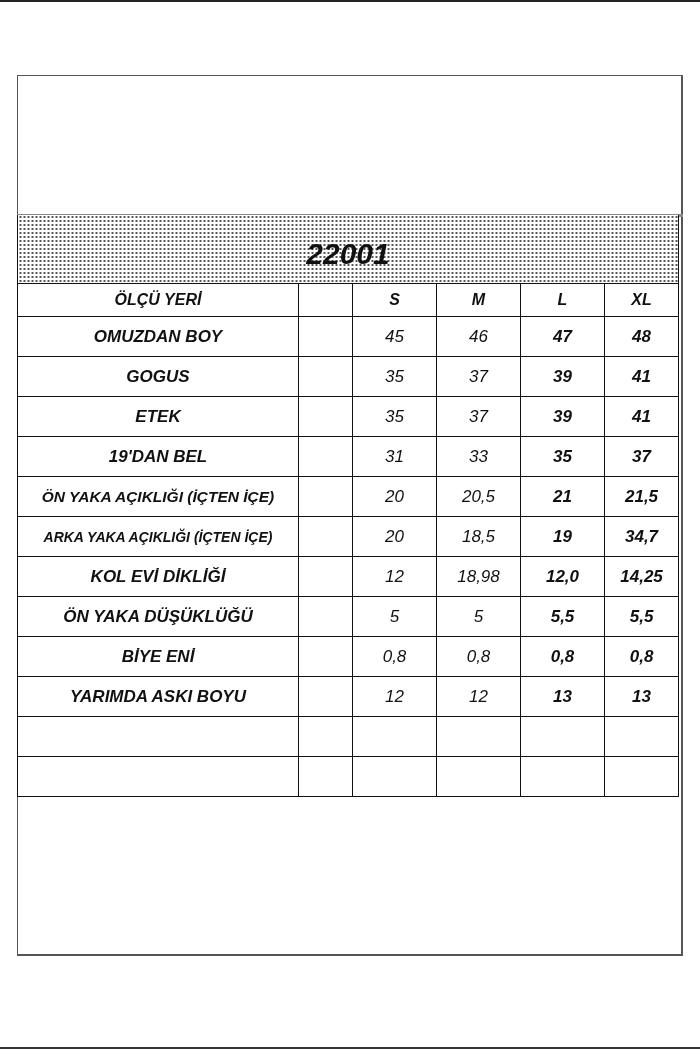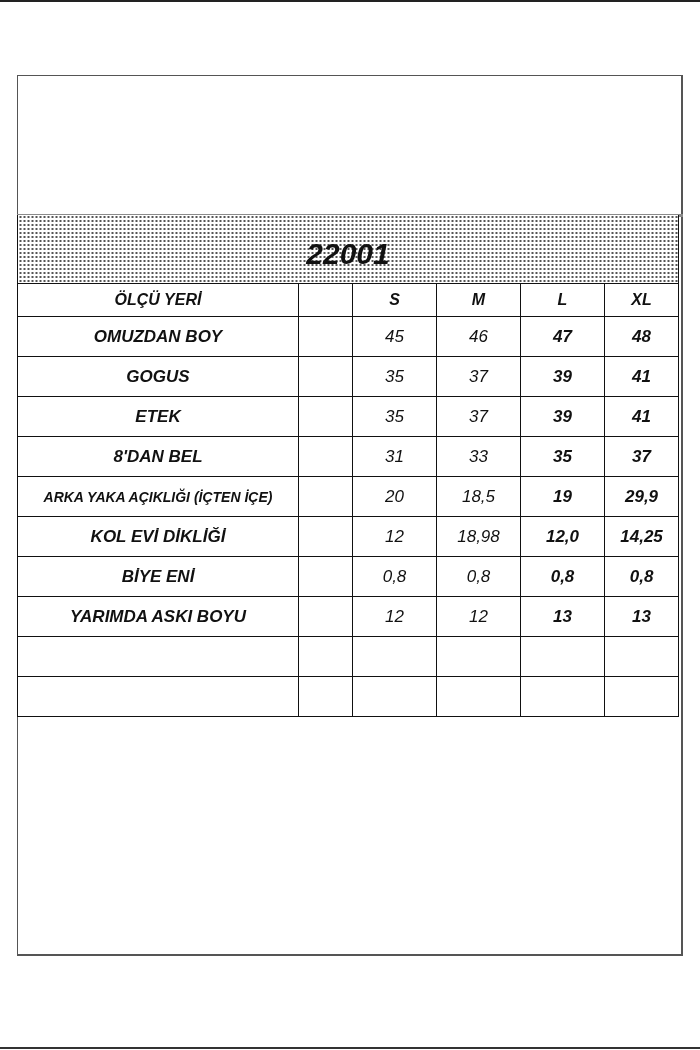--- a/index.html
+++ b/index.html
@@ -93,42 +93,58 @@
     </tr>
     <tr>
       <td class="label">ETEK</td>
       <td></td>
       <td>35</td>
       <td>37</td>
       <td class="bold">39</td>
       <td class="bold">41</td>
     </tr>
     <tr>
-      <td class="label">8'DAN BEL</td>
+      <td class="label">19'DAN BEL</td>
       <td></td>
       <td>31</td>
       <td>33</td>
       <td class="bold">35</td>
       <td class="bold">37</td>
     </tr>
     <tr>
+      <td class="label medium">ÖN YAKA AÇIKLIĞI (İÇTEN İÇE)</td>
+      <td></td>
+      <td>20</td>
+      <td>20,5</td>
+      <td class="bold">21</td>
+      <td class="bold">21,5</td>
+    </tr>
+    <tr>
       <td class="label small">ARKA YAKA AÇIKLIĞI (İÇTEN İÇE)</td>
       <td></td>
       <td>20</td>
       <td>18,5</td>
       <td class="bold">19</td>
-      <td class="bold">29,9</td>
+      <td class="bold">34,7</td>
     </tr>
     <tr>
       <td class="label">KOL EVİ DİKLİĞİ</td>
       <td></td>
       <td>12</td>
       <td>18,98</td>
       <td class="bold">12,0</td>
       <td class="bold">14,25</td>
+    </tr>
+    <tr>
+      <td class="label">ÖN YAKA DÜŞÜKLÜĞÜ</td>
+      <td></td>
+      <td>5</td>
+      <td>5</td>
+      <td class="bold">5,5</td>
+      <td class="bold">5,5</td>
     </tr>
     <tr>
       <td class="label">BİYE ENİ</td>
       <td></td>
       <td>0,8</td>
       <td>0,8</td>
       <td class="bold">0,8</td>
       <td class="bold">0,8</td>
     </tr>
     <tr>

